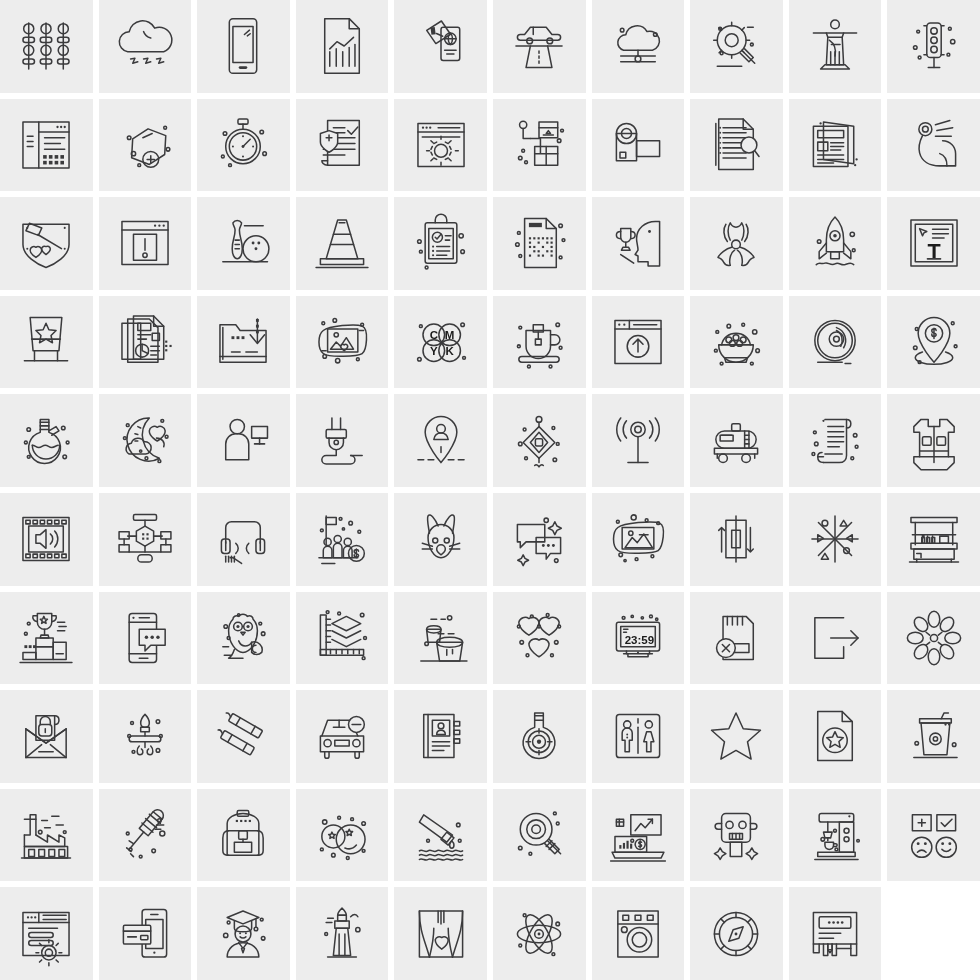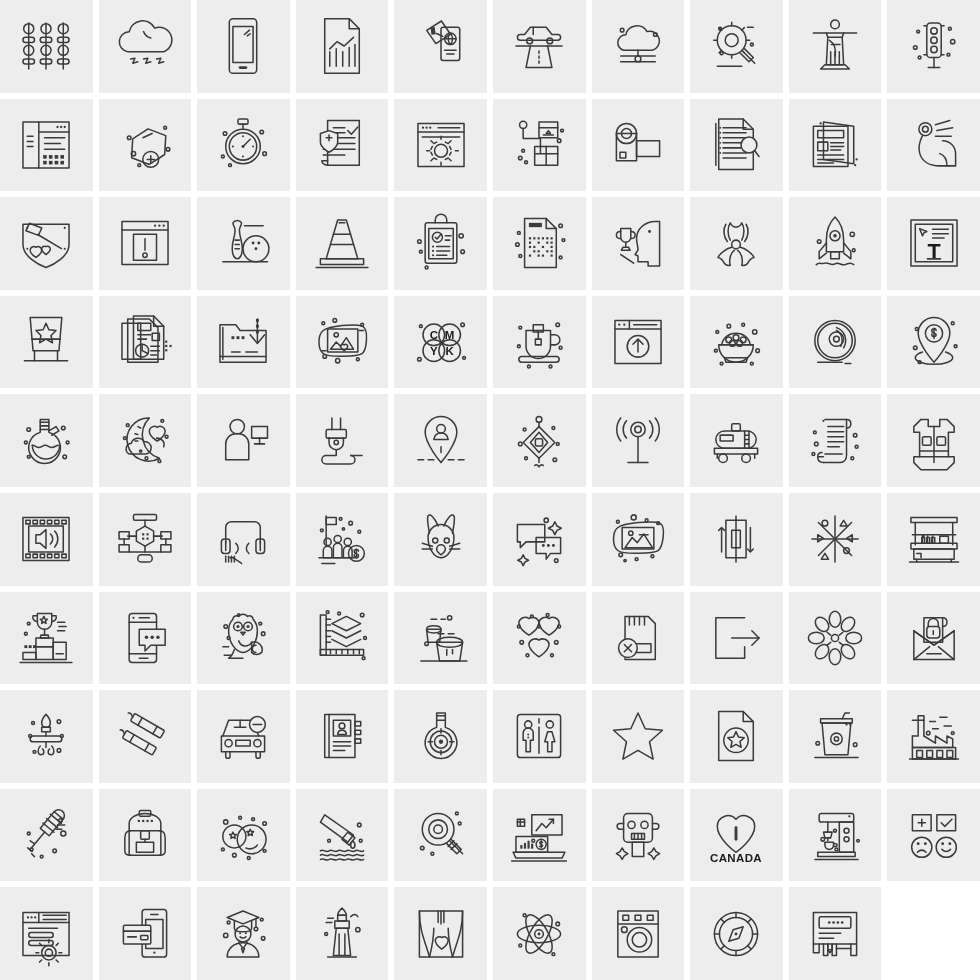--- a/index.html
+++ b/index.html
@@ -1296,20 +1296,39 @@
   <circle cx="26" cy="56" r="2.5"></circle>
           <circle cx="74" cy="56" r="2.5"></circle>
   <circle cx="34" cy="74" r="2"></circle>
           <circle cx="68" cy="74" r="2"></circle>
           <circle cx="40" cy="20" r="2"></circle>
           <circle cx="62" cy="18" r="2"></circle>
  </g>
       </svg>
 </div>
 
+<div class="cell">
+ <svg viewBox="0 0 100 100">
+        <g class="ico">
+  <rect x="20" y="28" width="60" height="40" rx="3"></rect>
+  <rect x="26" y="34" width="48" height="28"></rect>
+  <path d="M30 38h6M30 42h4"></path>
+  <path d="M30 72h40"></path>
+          <path d="M34 68v4M66 68v4"></path>
+  <path d="M36 72v4h28v-4"></path>
+  <circle cx="50" cy="70" r="1.4" class="fl"></circle>
+  <circle cx="30" cy="22" r="2"></circle>
+          <circle cx="42" cy="20" r="1.6"></circle>
+          <circle cx="56" cy="22" r="1.6"></circle>
+          <circle cx="68" cy="20" r="2"></circle>
+          <circle cx="76" cy="24" r="1.6"></circle>
+ </g>
+ <text class="txt" x="52" y="58" font-size="16">23:59</text>
+ </svg>
+</div>
 
 <div class="cell">
  <svg viewBox="0 0 100 100">
         <g class="ico">
   <path d="M32 20h32l10 10v50H32z"></path>
   <line x1="38" y1="20" x2="38" y2="32"></line>
           <line x1="45" y1="20" x2="45" y2="32"></line>
           <line x1="52" y1="20" x2="52" y2="32"></line>
           <line x1="59" y1="20" x2="59" y2="32"></line>
   <rect x="46" y="58" width="22" height="12"></rect>
@@ -1663,29 +1682,20 @@
           <line x1="55" y1="48" x2="55" y2="56"></line>
   <path d="M30 34h-5a4 4 0 0 0 0 8h5"></path>
   <path d="M70 34h5a4 4 0 0 1 0 8h-5"></path>
   <rect x="42" y="60" width="16" height="20"></rect>
   <path d="M28 68l3 5 5 3-5 3-3 5-3-5-5-3 5-3z"></path>
   <path d="M72 68l3 5 5 3-5 3-3 5-3-5-5-3 5-3z"></path>
  </g>
       </svg>
 </div>
 
-<div class="cell">
- <svg viewBox="0 0 100 100">
-        <g class="ico" stroke-width="2.6">
-  <path d="M24 38a15 15 0 0 1 26-10 15 15 0 0 1 26 10c0 18-26 36-26 36S24 56 24 38z"></path>
-  <line x1="50" y1="40" x2="50" y2="56" stroke-width="4"></line>
- </g>
- <text class="txt" x="50" y="88" font-size="16" letter-spacing="0.5">CANADA</text>
- </svg>
-</div>
 
 <div class="cell">
  <svg viewBox="0 0 100 100">
         <g class="ico">
   <rect x="28" y="20" width="48" height="12" rx="3"></rect>
   <rect x="56" y="32" width="20" height="42"></rect>
   <circle cx="66" cy="44" r="3.5"></circle>
           <circle cx="66" cy="56" r="3.5"></circle>
   <line x1="40" y1="32" x2="40" y2="46"></line>
   <path d="M34 46h12l-2 8h-8z"></path>

